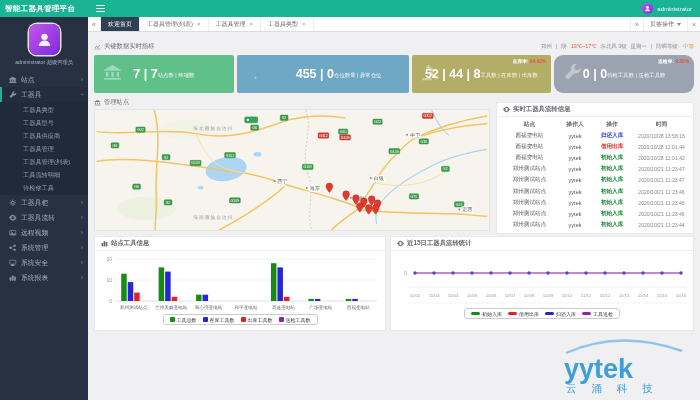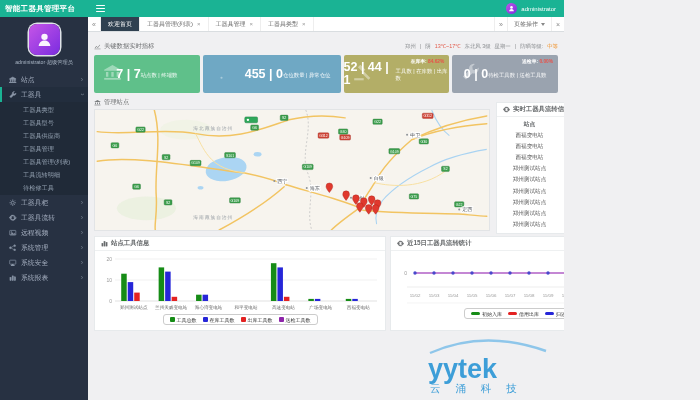--- a/index.html
+++ b/index.html
@@ -1,17 +1,17 @@
 <!DOCTYPE html>
 <html><head>
 <meta charset="utf-8">
 <style>
   *{margin:0;padding:0;box-sizing:border-box}
   html,body{width:700px;height:400px;overflow:hidden;font-family:"Liberation Sans",sans-serif;background:#f0f0f2}
-  .app{position:relative;width:564px;height:400px;background:#ef4444;overflow:hidden}
+  .app{position:relative;width:700px;height:400px;background:#ef4444;overflow:hidden}
 
   
   .topbar{position:absolute;top:0;left:0;right:0;height:17px;background:#1ab394;display:flex;align-items:center;z-index:30}
   .brand{width:88px;padding-left:5px;font-size:7.5px;font-weight:bold;color:#fff;white-space:nowrap;letter-spacing:.3px}
   .burger{margin-left:8px;display:flex;flex-direction:column;gap:1.5px;cursor:pointer}
   .burger i{display:block;width:9px;height:1.4px;background:#fff;border-radius:1px}
   .topbar-right{margin-left:auto;display:flex;align-items:center;gap:4px;padding-right:8px}
   .avatar-sm{width:11px;height:11px;border-radius:50%;background:linear-gradient(135deg,#c257e8,#7a2ce0);display:flex;align-items:center;justify-content:center}
   .avatar-sm svg{width:7px;height:7px;fill:#fff}
   .username{font-size:6px;color:#fff}
@@ -298,25 +298,25 @@
             </svg></span>
           <div class="cval">455 | 0</div>
           <div class="clab">仓位数量 | 异常仓位</div>
         </div>
         <div class="card" style="background: rgb(179, 174, 103);">
           <span class="cicon"><svg viewBox="0 0 16 16">
               <path d="M6.2 1.8 10.4 6 8.3 8.1 4.1 3.9z"></path>
               <path d="M9 7.4 14.6 13l-1.6 1.6L7.4 9z"></path>
               <rect x="1" y="13.2" width="8" height="1.8"></rect>
             </svg></span>
-          <div class="cval">52 | 44 | 1</div>
+          <div class="cval">52 | 44 | 8</div>
           <div class="clab">工具数 | 在库数 | 出库数</div>
           <div class="crate"><span class="rl">在库率:</span> <span class="rv">84.62%</span></div>
         </div>
-        <div class="card" style="background: rgb(154, 163, 175);">
+        <div class="card" style="background: rgb(154, 163, 175); border-radius: 9px;">
           <span class="cicon"><svg viewBox="0 0 16 16">
               <path d="M14.8 4.3A4 4 0 0 1 9.6 9L4.2 14.4 1.6 11.8 7 6.4A4 4 0 0 1 11.7 1.2L9.5 3.4l.4 2.7 2.7.4z"></path>
             </svg></span>
           <div class="cval">0 | 0</div>
           <div class="clab">待检工具数 | 送检工具数</div>
           <div class="crate"><span class="rl">送检率:</span> <span class="rv">0.00%</span></div>
         </div>
       </div>
 
     <div class="section-label map-label">

